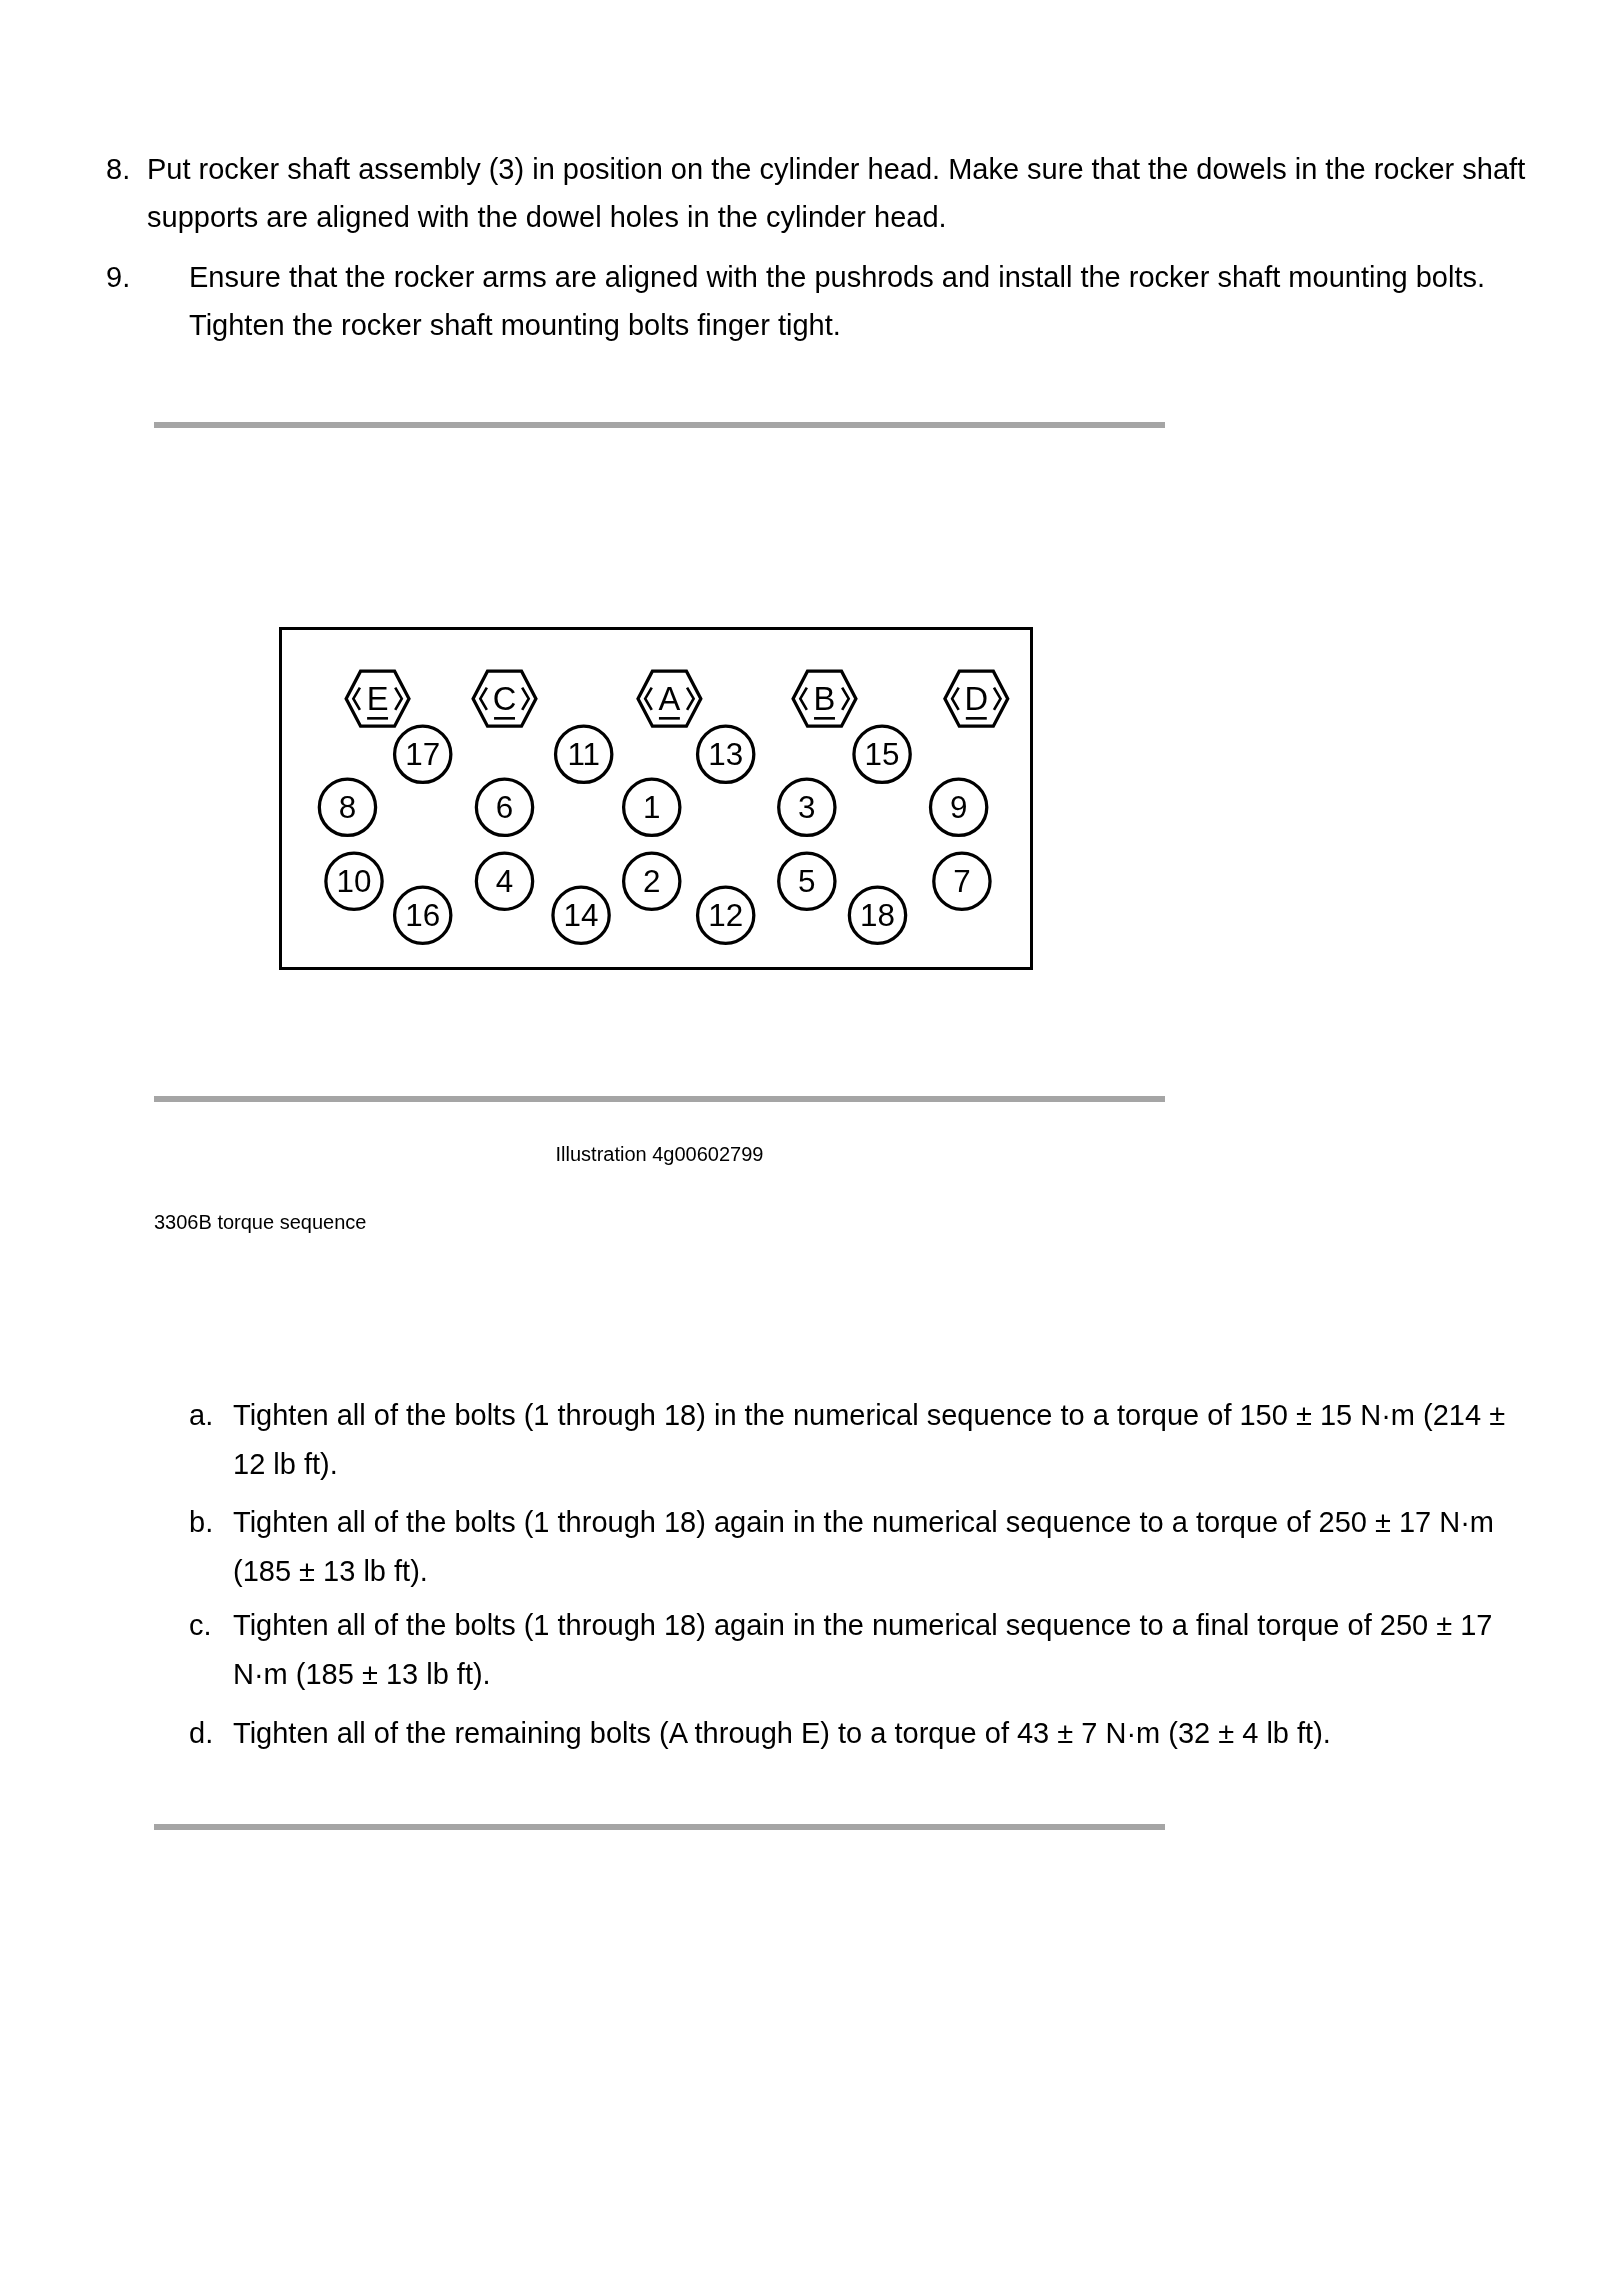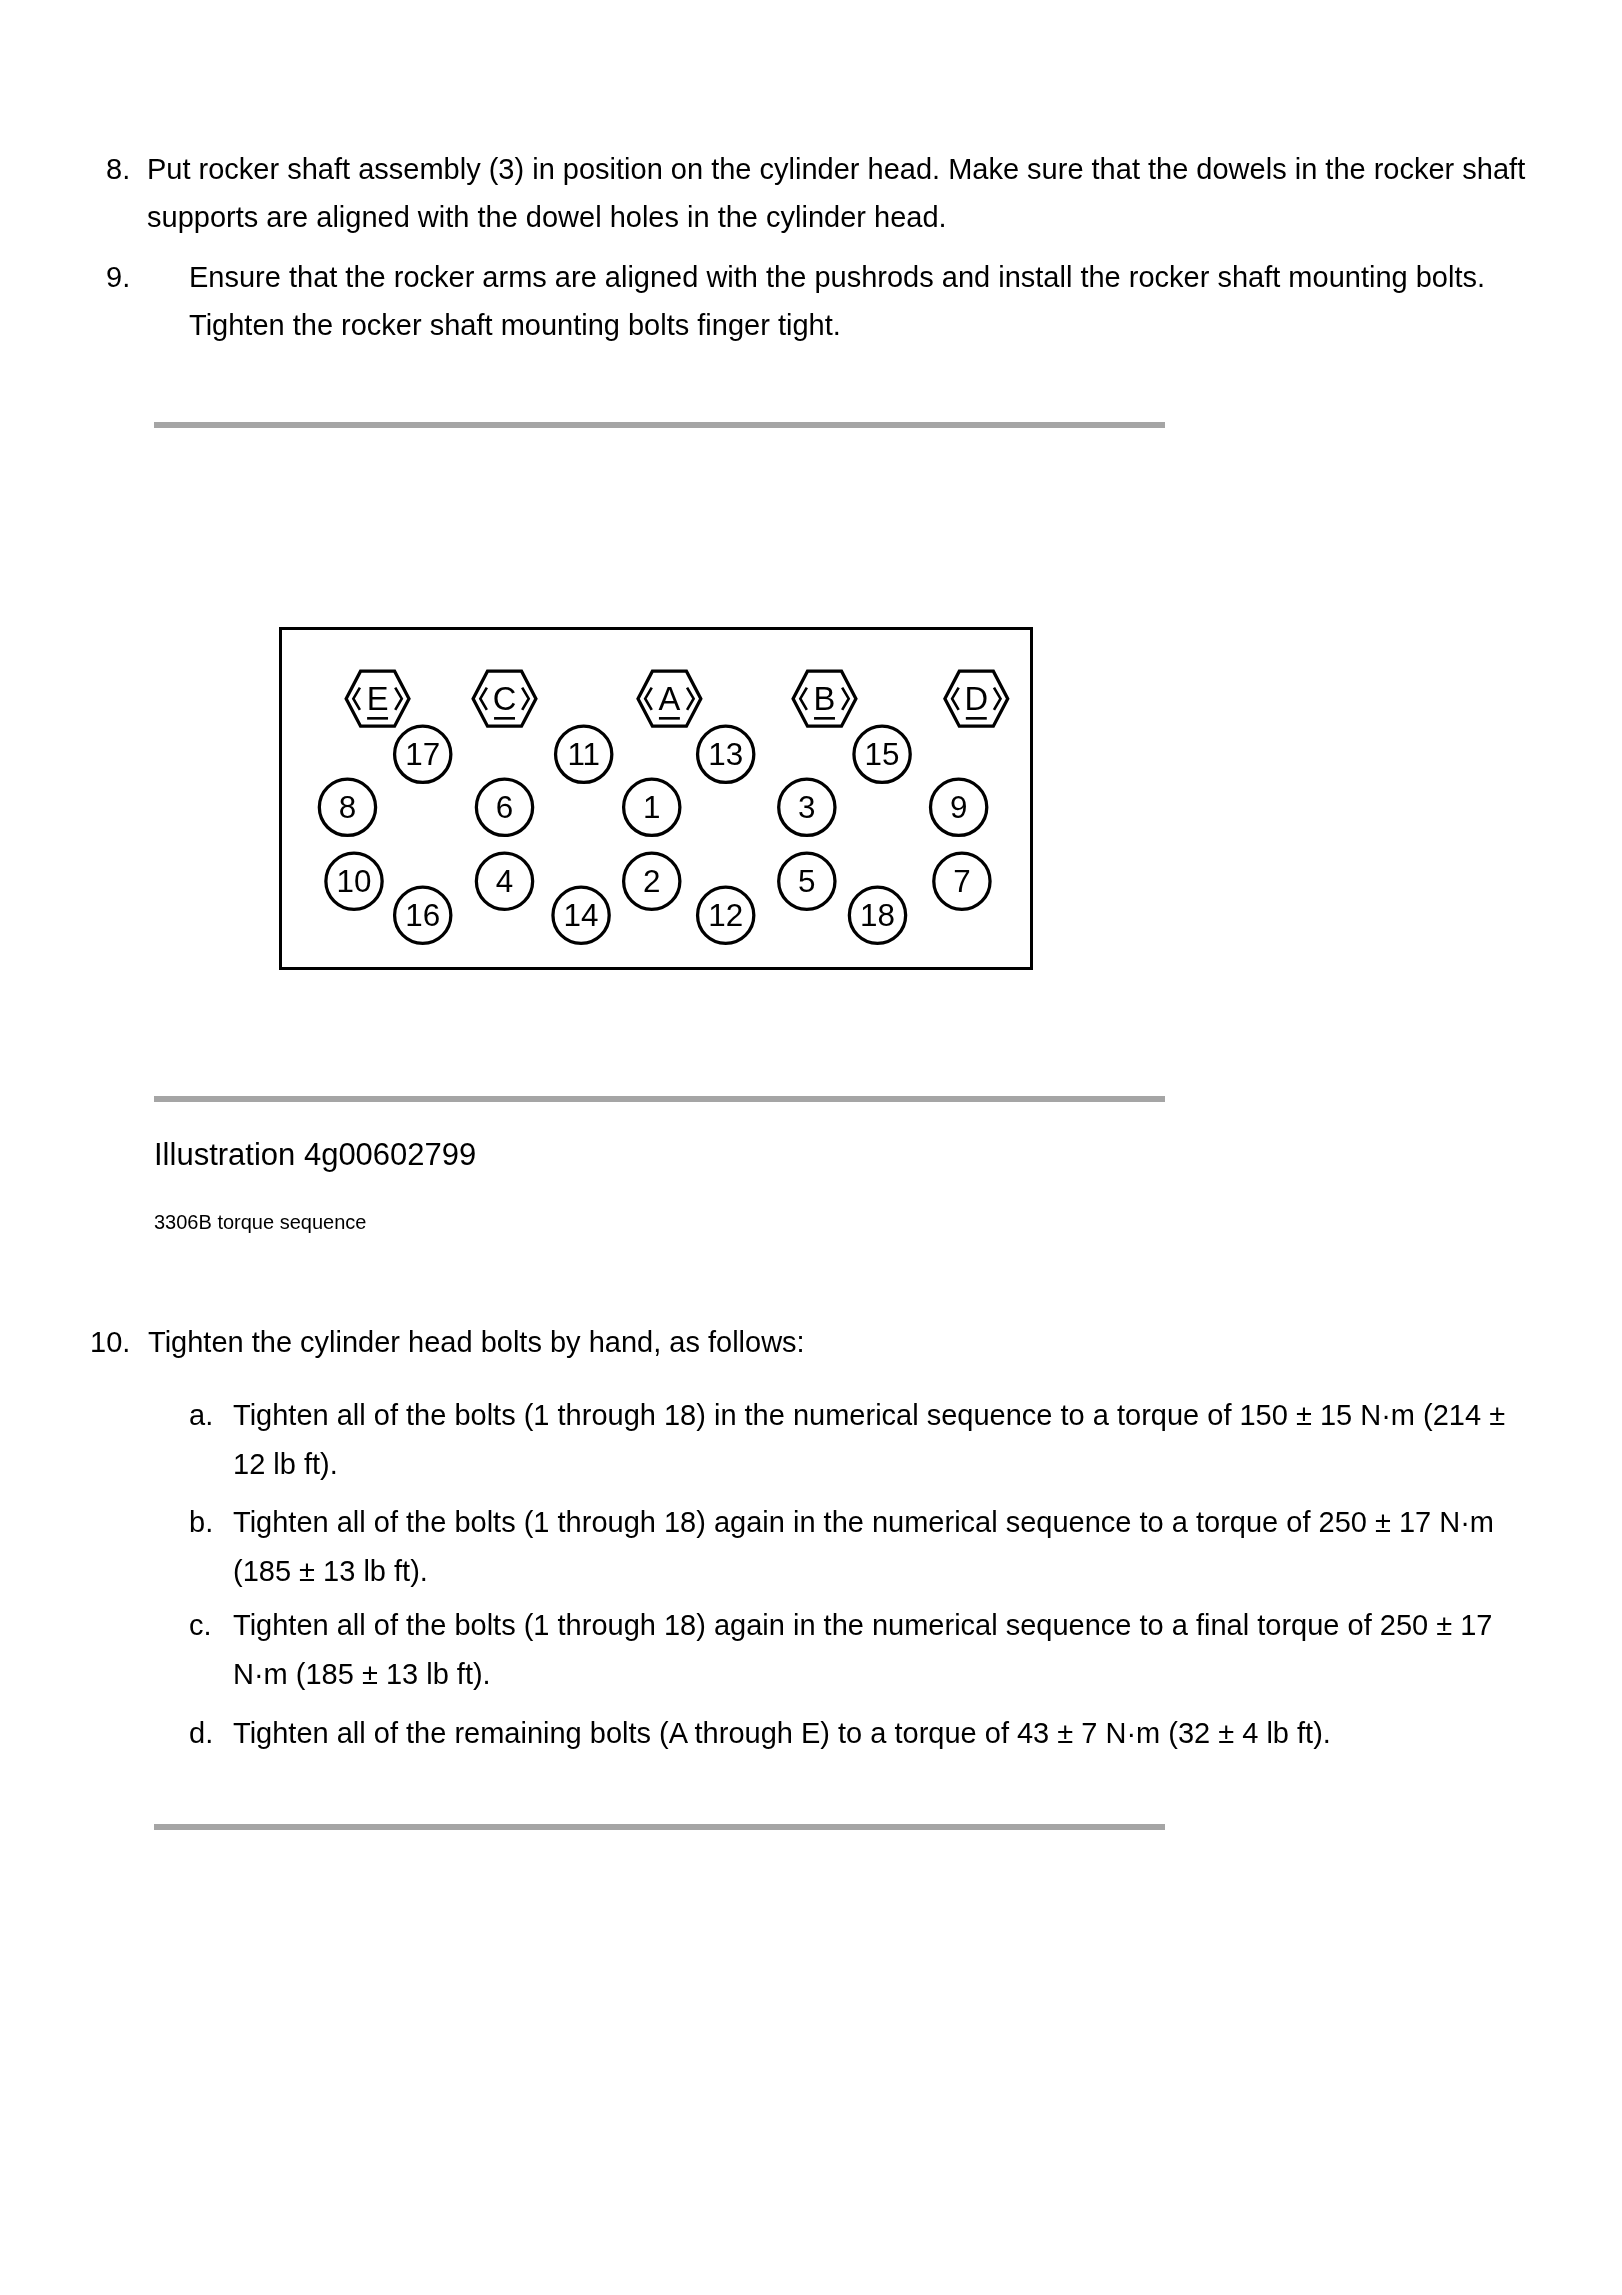--- a/index.html
+++ b/index.html
@@ -27,21 +27,21 @@
   .divider{position:absolute;left:154px;width:1011px;height:5.9px;background:#a5a5a5;}
   #divider-top{top:422px;}
   #divider-mid{top:1096px;}
   #divider-bottom{top:1824px;}
   #torque-diagram{position:absolute;left:279px;top:627px;width:748px;height:337px;
                   border:3.9px solid #000;box-sizing:content-box;background:#fff;}
   #torque-diagram svg{display:block;width:100%;height:100%;}
   #torque-diagram text{font-family:"Liberation Sans", sans-serif;font-size:48px;fill:#000;}
   #torque-diagram text.letter-label{font-size:50px;text-decoration:none;}
   #illu-row{position:absolute;left:154px;top:1136px;width:1011px;display:flex;
-            justify-content:flex-start;font-size:31px;line-height:37px;}
+            justify-content:center;font-size:20px;line-height:37px;}
   #caption{position:absolute;left:154px;top:1205px;font-size:20px;line-height:35px;}
   #watermark{position:absolute;left:0;top:1088px;width:1623px;text-align:center;
              font-size:98px;line-height:1;white-space:nowrap;mix-blend-mode:multiply;
              letter-spacing:-1.3px;}
 </style>
 </head>
 <body>
 
 <div class="page">
 
@@ -171,24 +171,20 @@
 
   <div class="divider" id="divider-mid"></div>
 
   <div id="illu-row">
     <span>Illustration 4</span>
     <span>g00602799</span>
   </div>
 
   <div id="caption">3306B torque sequence</div>
 
-  <div class="step" id="step10">
-    <span class="num">10.</span>
-    <span class="txt">Tighten the cylinder head bolts by hand, as follows:</span>
-  </div>
 
   <div class="substep" id="sub-a">
     <span class="letter">a.</span>
     <span class="txt">Tighten all of the bolts (1 through 18) in the numerical sequence to a torque of 150 ± 15 N·m (214 ± 12 lb ft).</span>
   </div>
 
   <div class="substep" id="sub-b">
     <span class="letter">b.</span>
     <span class="txt">Tighten all of the bolts (1 through 18) again in the numerical sequence to a torque of 250 ± 17 N·m (185 ± 13 lb ft).</span>
   </div>

